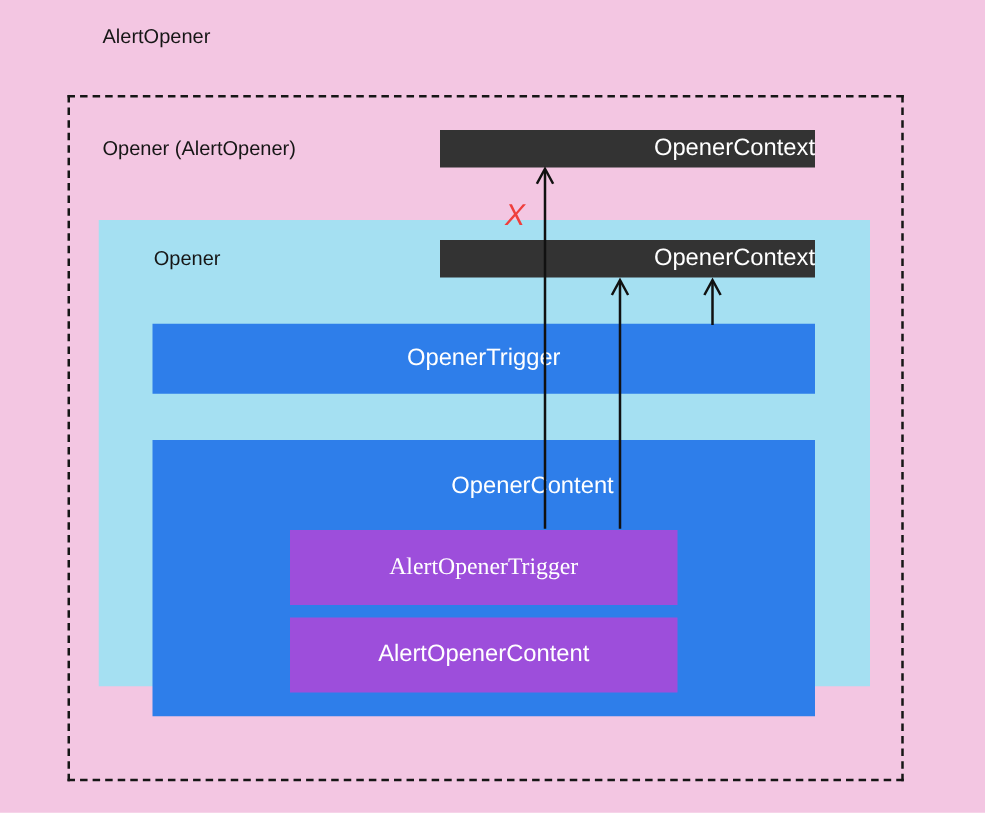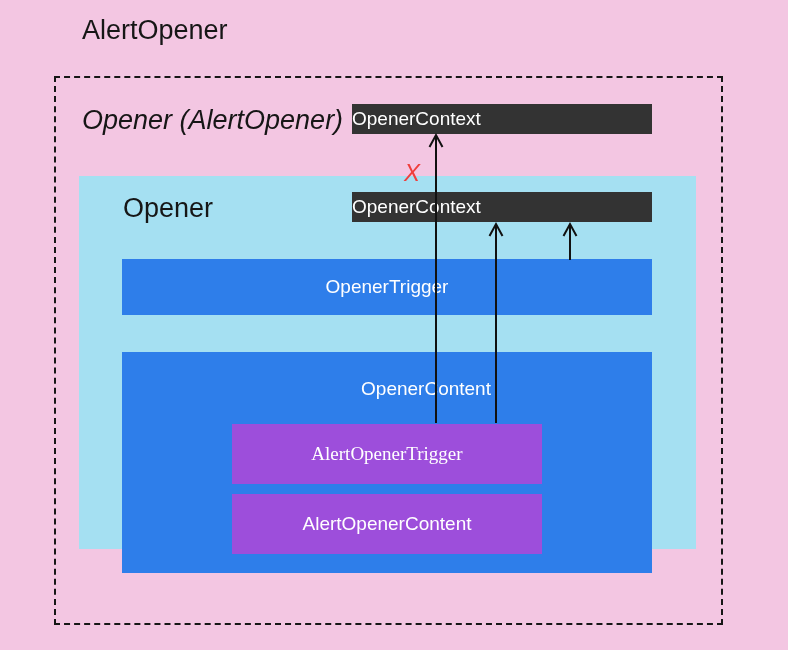--- a/index.html
+++ b/index.html
@@ -9,42 +9,42 @@
   }
   .stage {
     position: relative;
     width: 788px;
     height: 650px;
     background: var(--bg-pink, #F3C6E2);
     overflow: hidden;
   }
   .lbl {
     position: absolute;
-    font-size: 27px;
+    font-size: 16px;
     line-height: 26px;
     color: var(--label-black, #161616);
     white-space: nowrap;
   }
   .root-title { left: 82px; top: 17px; }
 
   .dashed-box {
     position: absolute;
     left: 54px; top: 76px;
     width: 665px; height: 545px;
     border: 2px dashed var(--label-black, #161616);
   }
-  .instance-label { left: 26px; top: 29px; font-style: italic; }
+  .instance-label { left: 26px; top: 29px; }
 
   .ctx-box {
     position: absolute;
     width: 300px; height: 30px;
     background: var(--context-dark, #333333);
     color: var(--label-white, #ffffff);
     font-size: 19px; line-height: 30px;
-    text-align: left;
+    text-align: right;
     white-space: nowrap;
   }
   .ctx-instance { left: 296px; top: 26px; }
 
   .opener-box {
     position: absolute;
     left: 23px; top: 98px;
     width: 617px; height: 373px;
     background: var(--opener-light-blue, #A5E0F2);
   }

